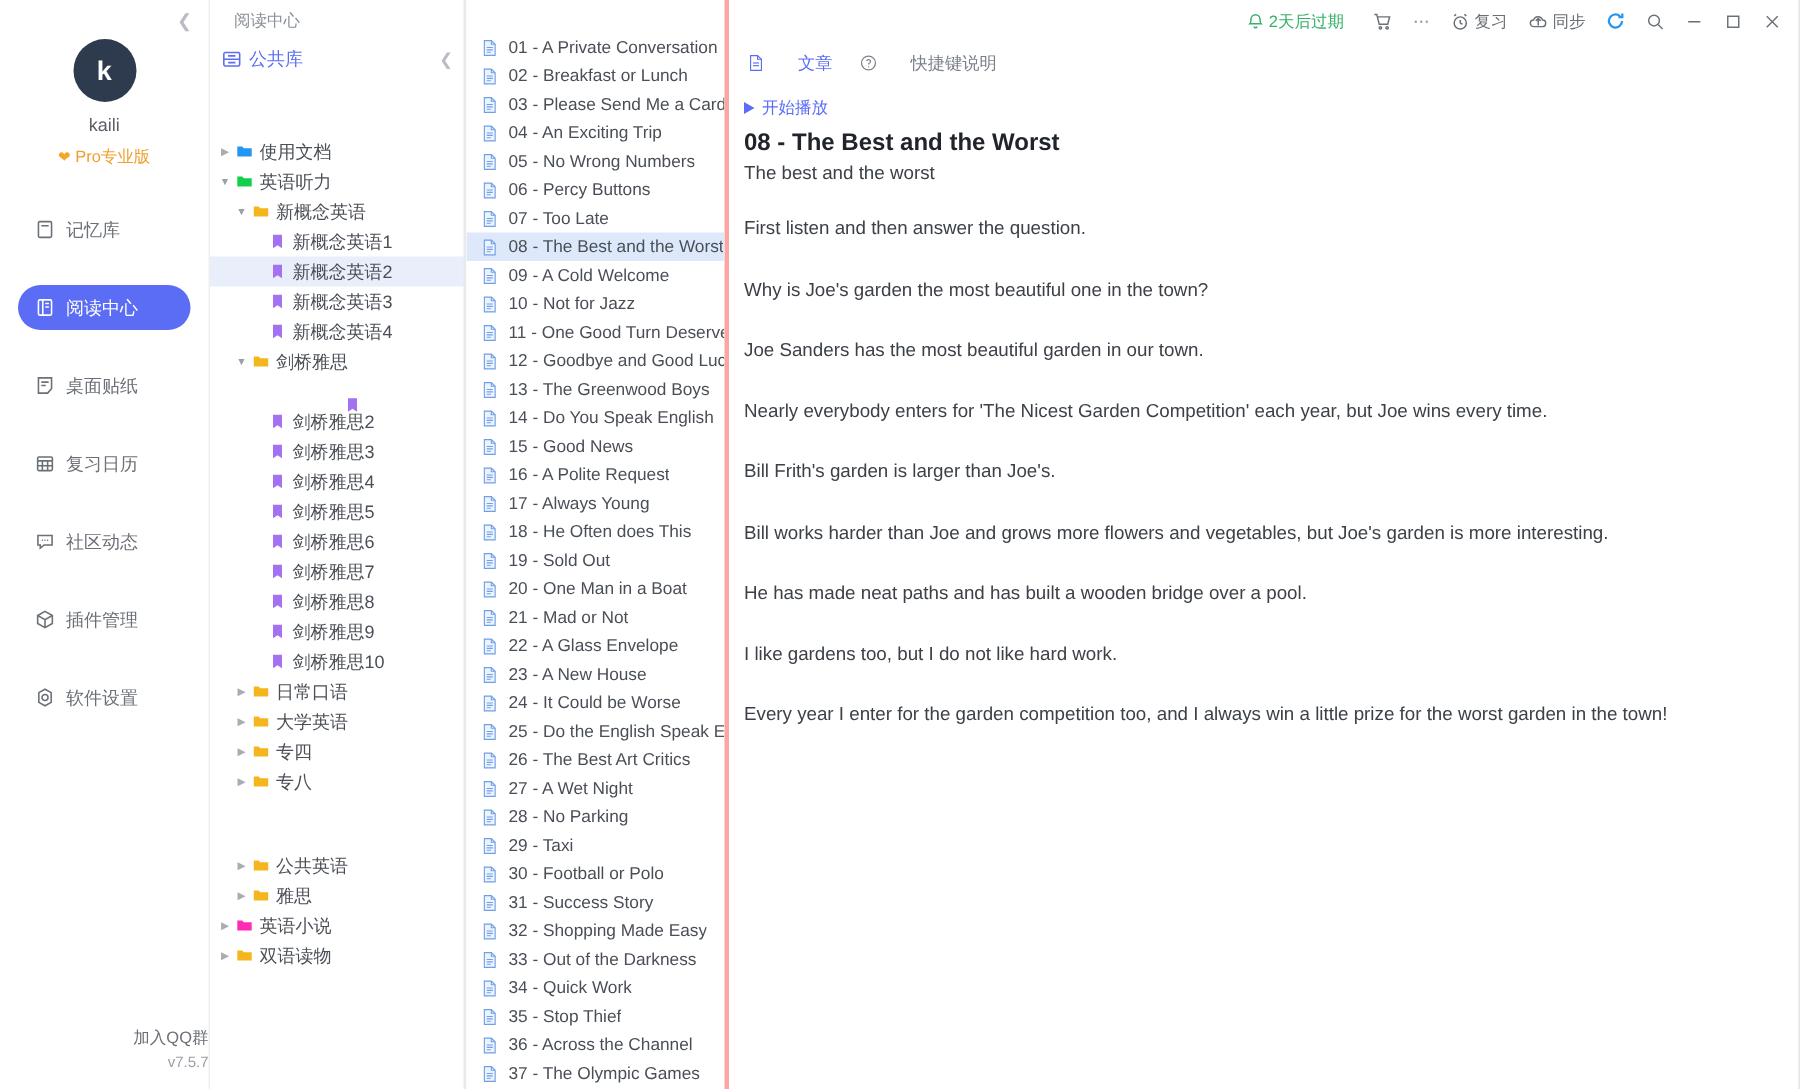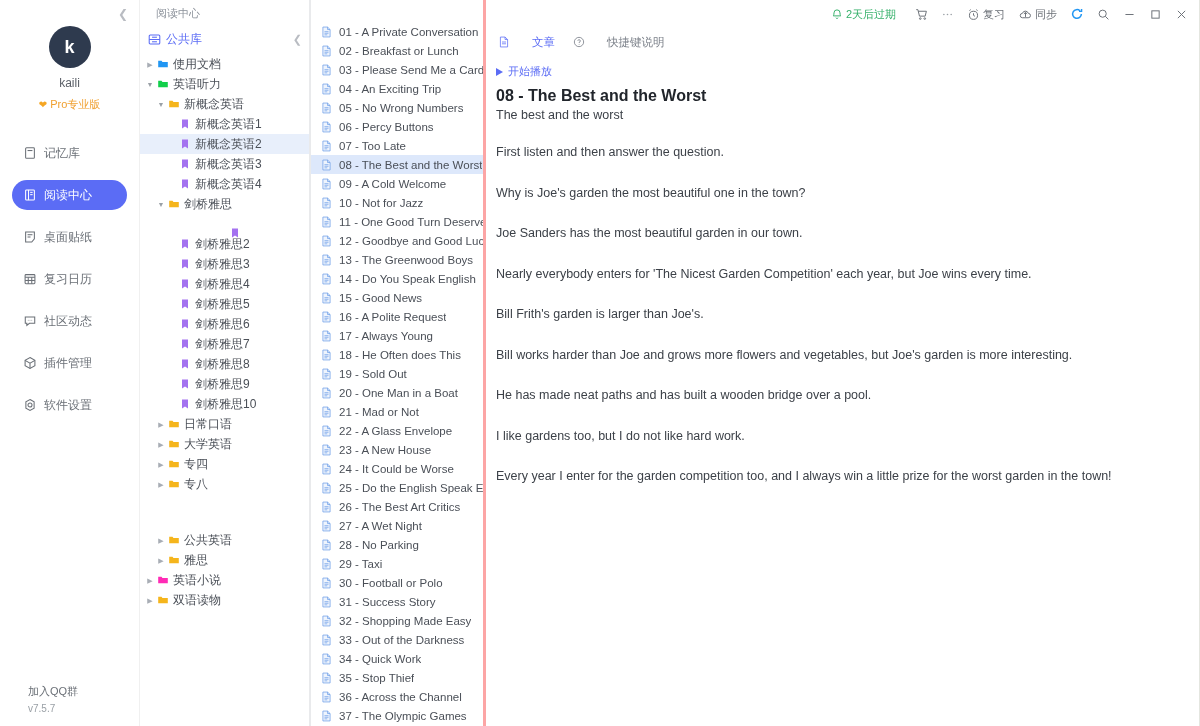--- a/index.html
+++ b/index.html
@@ -43,34 +43,34 @@
     cursor: pointer;
   }
   .username { font-size: 12px; color: #5b6068; margin-bottom: 7px; }
   .pro-badge {
     font-size: 11px; color: #f0a030;
     display: flex; align-items: center; justify-content: center; gap: 3px;
     cursor: pointer;
   }
   .pro-badge .heart { font-size: 10px; color: #f5a623; }
 
-  .nav { margin-top: 26px; padding: 0 12px; display: flex; flex-direction: column; gap: 12px; }
+  .nav { margin-top: 26px; padding: 0 12px; display: flex; flex-direction: column; gap: 22px; }
   .nav-item {
     display: flex; align-items: center; gap: 7px;
     height: 30px; padding: 0 10px;
     border-radius: 15px;
     font-size: 12px; color: #6b7077;
     cursor: pointer;
   }
   .nav-item.active { background: #5b6cf5; color: #ffffff; }
   .nav-item .ic { width: 15px; height: 15px; flex: 0 0 15px; display: flex; align-items: center; justify-content: center; }
   .nav-item .ic svg { width: 14px; height: 14px; }
 
   .rail-footer {
-    margin-top: auto; padding-bottom: 12px; text-align: left; padding-left: 28px;
+    margin-top: auto; padding-bottom: 12px; text-align: right; padding-left: 28px;
   }
   .qq-link { font-size: 11px; color: #6b7077; cursor: pointer; }
   .version { font-size: 10px; color: #9aa0a6; margin-top: 4px; }
 
   
   .tree-panel {
     width: 171px; flex: 0 0 171px; height: 726px;
     background: #ffffff;
     border-right: 1px solid #e9eaec;
     display: flex; flex-direction: column;
@@ -306,21 +306,21 @@
           <rect x="1.5" y="2.5" width="13" height="11" rx="1.2"></rect>
           <line x1="1.5" y1="8" x2="14.5" y2="8"></line>
           <line x1="5" y1="5.2" x2="11" y2="5.2"></line>
           <line x1="5" y1="10.8" x2="11" y2="10.8"></line>
         </svg>
       </span>
       <span>公共库</span>
       <span class="lib-collapse">❮</span>
     </div>
     <div class="tree" id="tree-container">
-        <div class="tree-row" style="padding-left: 4px;">
+        <div class="tree-row" style="padding-left: 4px; margin-top: 37px;">
           <span class="caret">▶</span>
           <span class="t-ic">
             <svg viewBox="0 0 16 16">
               <path d="M1.6 3.6h4.4l1.3 1.6h7.1v7.2H1.6z" fill="#2196f3"></path>
             </svg>
           </span>
           <span class="tree-label">使用文档</span>
         </div>
         <div class="tree-row" style="padding-left: 4px;">
           <span class="caret down">▼</span>

